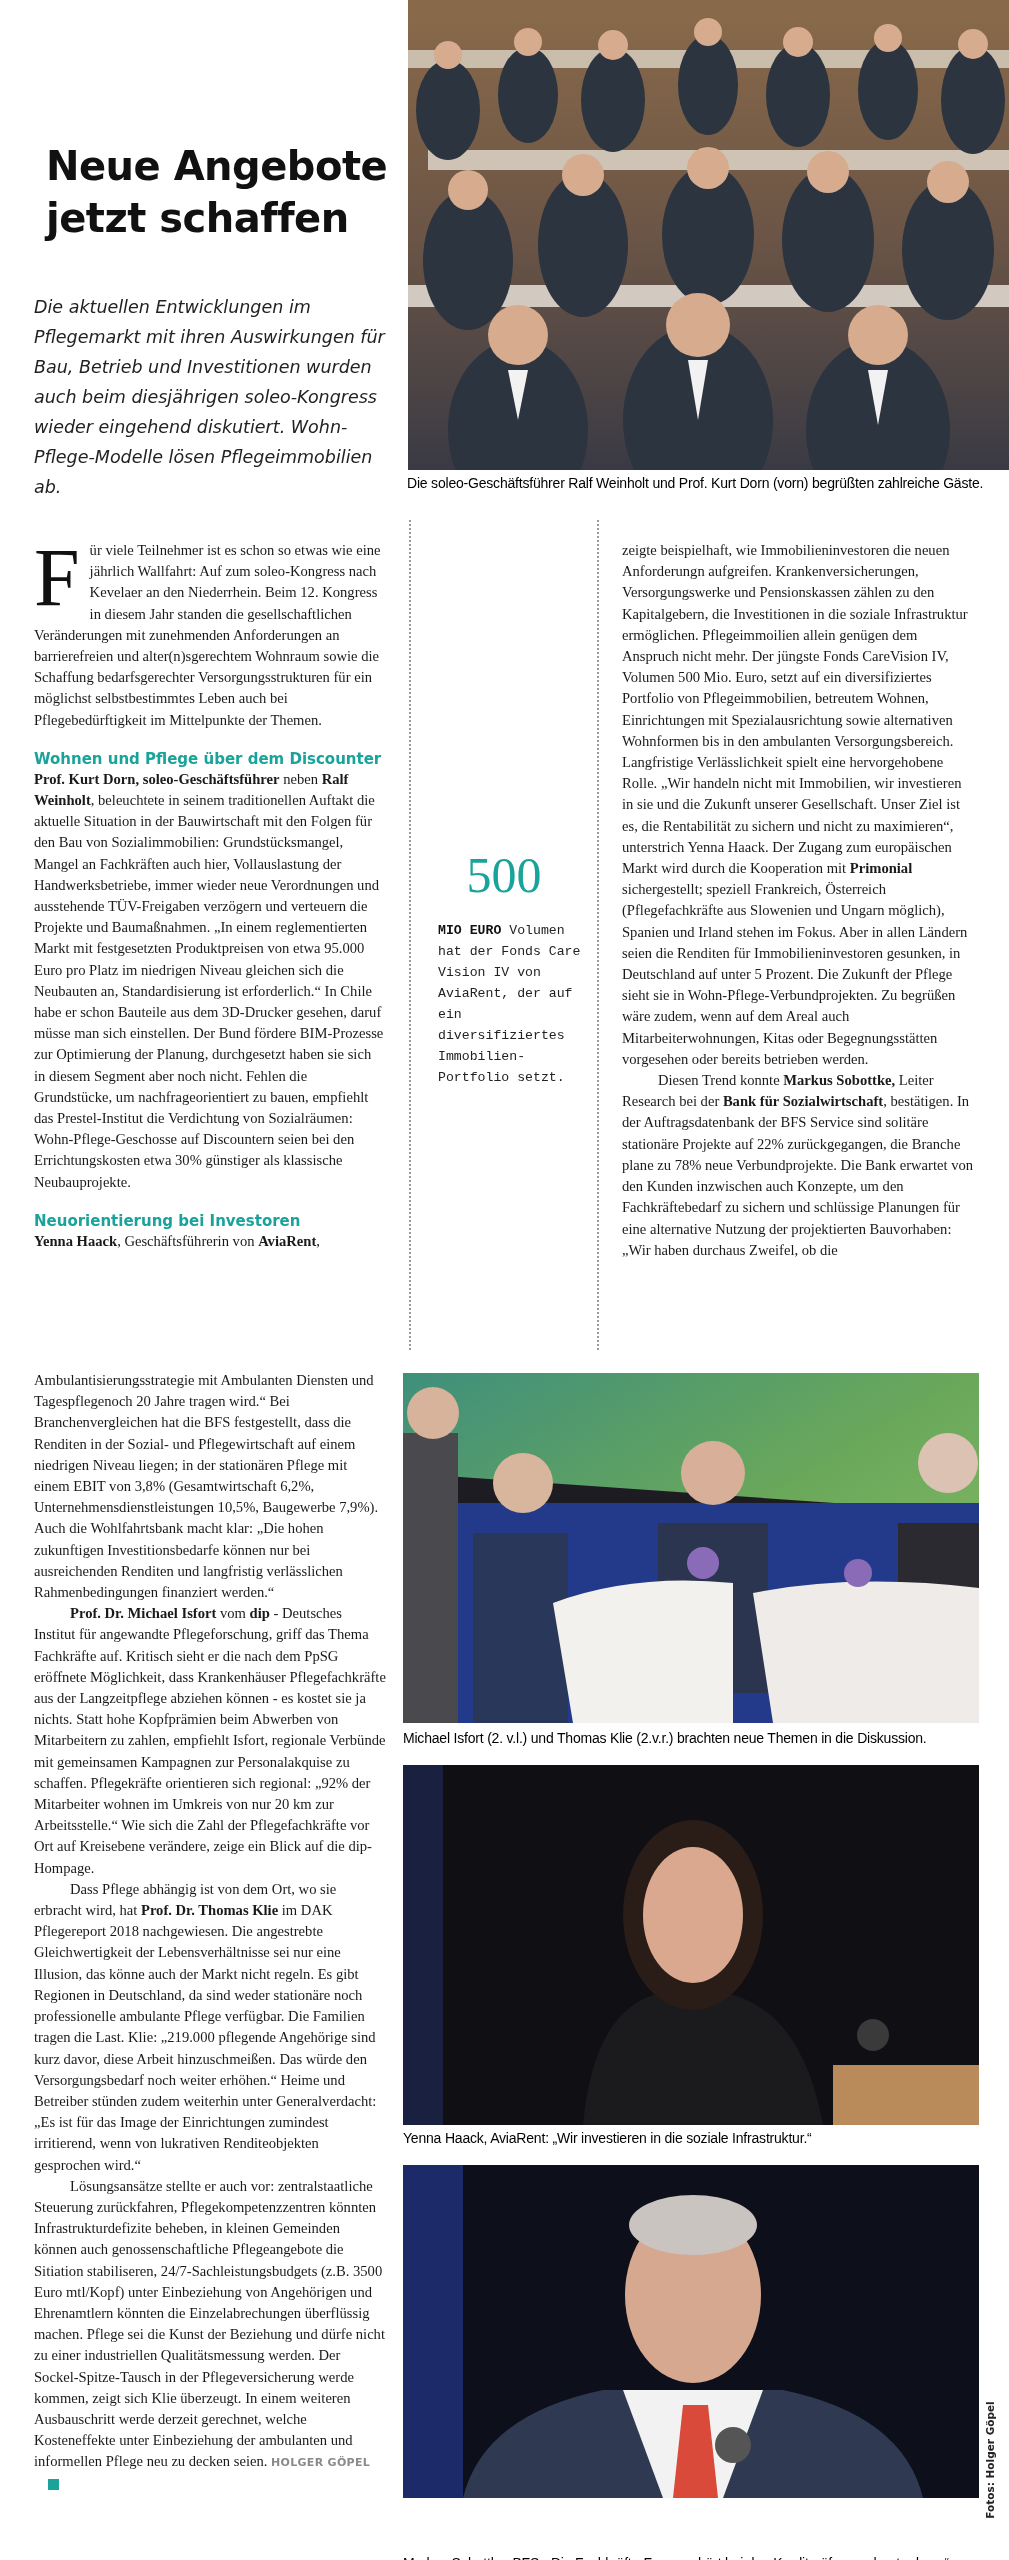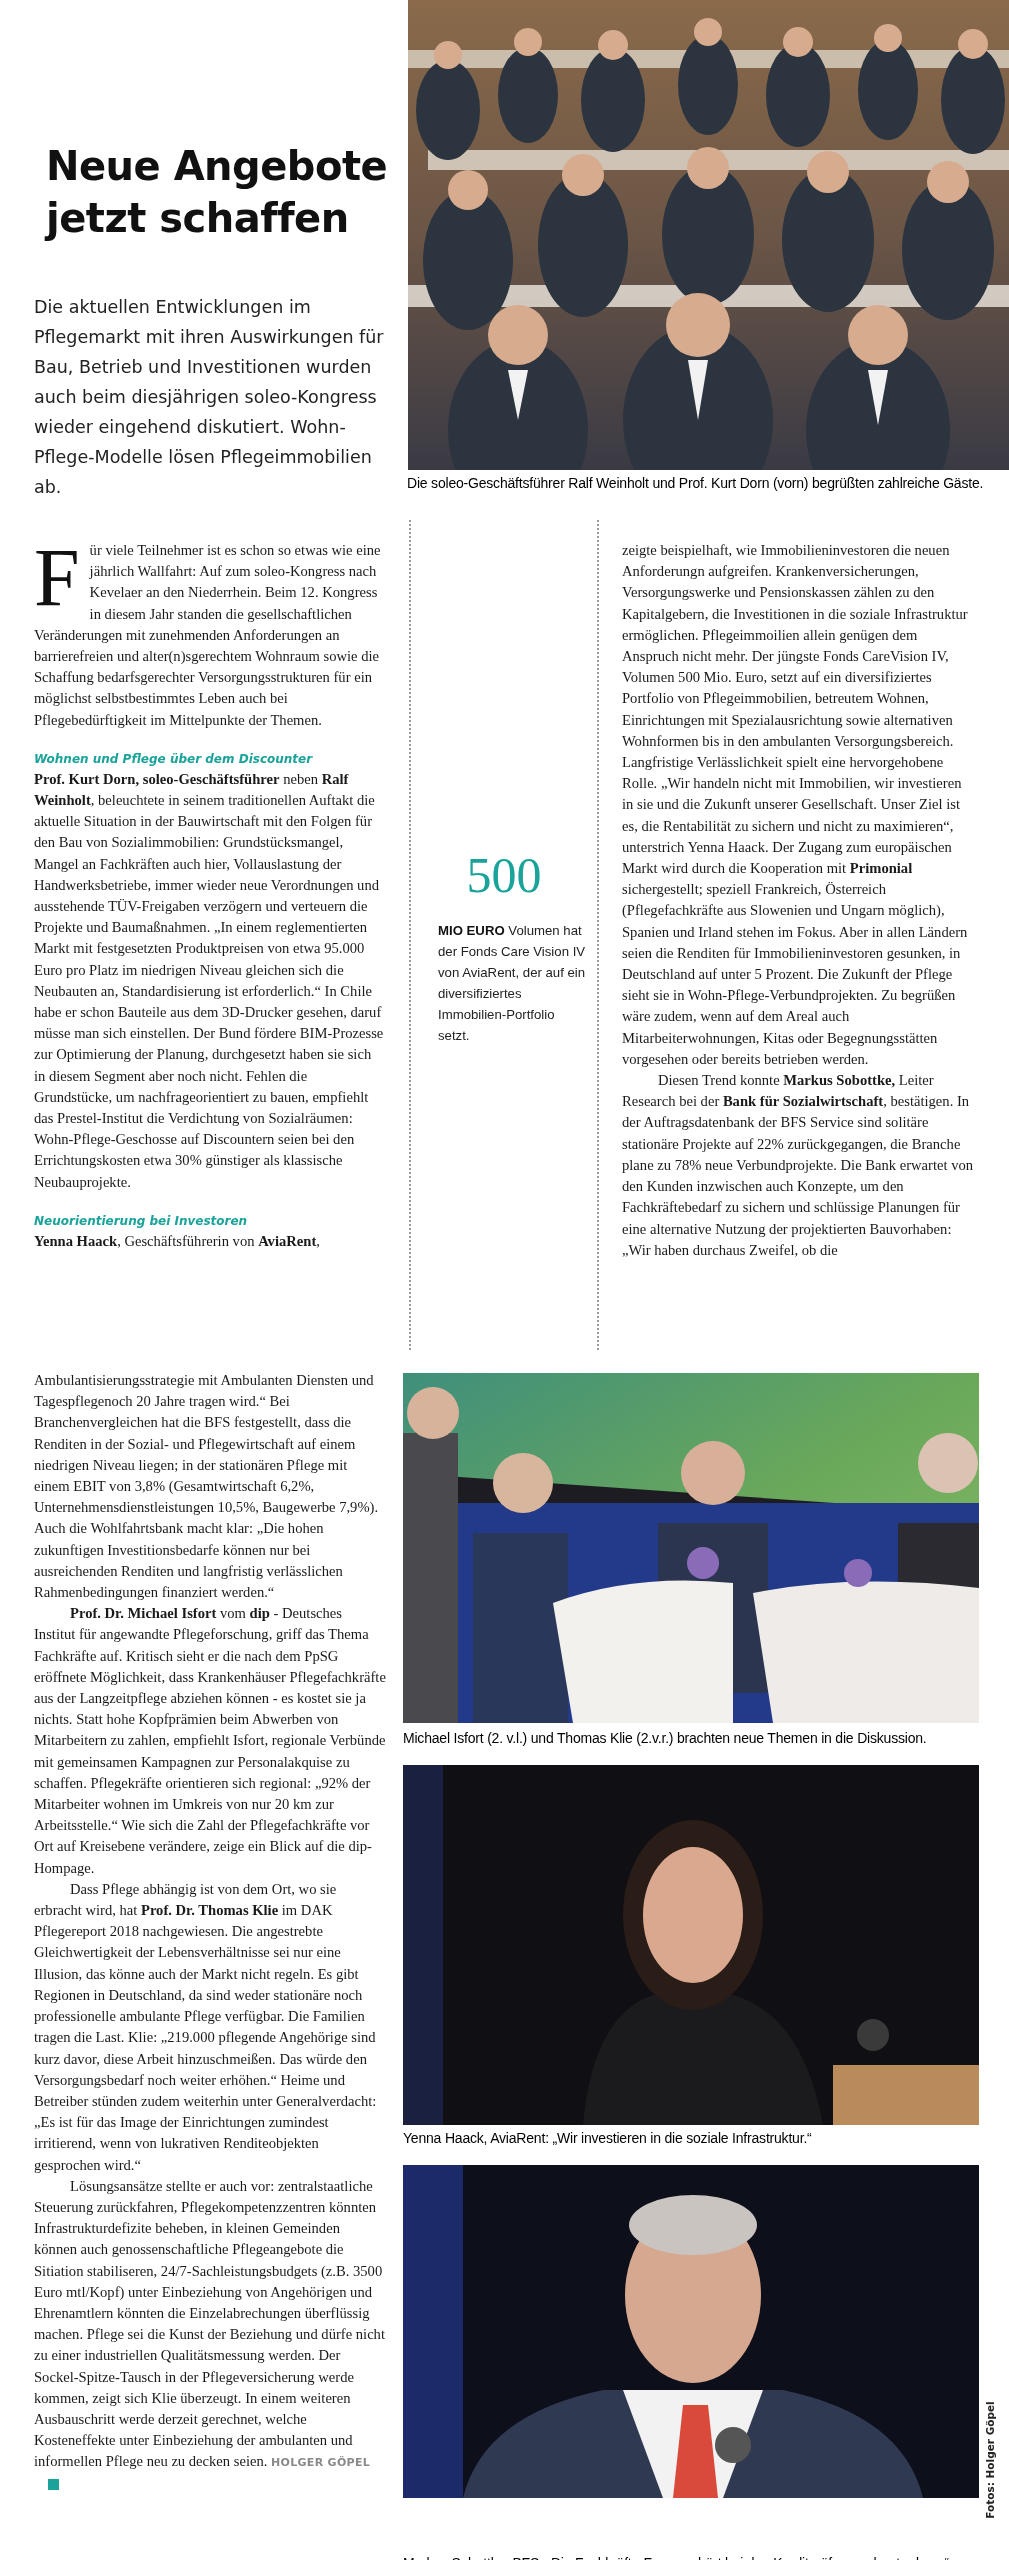--- a/index.html
+++ b/index.html
@@ -1,21 +1,21 @@
 <!DOCTYPE html>
 <html><head>
   <meta charset="utf-8">
   <style>
     html, body { margin:0; padding:0; background:#ffffff; }
     body { width:1009px; height:2560px; position:relative; overflow:hidden; color:#1a1a1a; }
 
     .headline { position:absolute; left:34px; top:128px; width:360px; margin:12px;
       font-family:"DejaVu Sans", sans-serif; font-weight:bold; font-size:40px; line-height:52px; color:#111; letter-spacing:-0.5px; }
     .lede { position:absolute; left:34px; top:292px; width:352px; margin:0;
-      font-family:"DejaVu Sans", sans-serif; font-size:17.5px; line-height:30px; color:#222; }
+      font-family:"DejaVu Sans", sans-serif; font-size:17.5px; line-height:30px; color:#222;font-style:italic; }
 
     .photo { position:absolute; overflow:hidden; }
     .photo svg { display:block; width:100%; height:100%; }
     .photo-top { left:408px; top:0; width:601px; height:470px; }
     .photo-panel { left:403px; top:1373px; width:576px; height:350px; }
     .photo-haack { left:403px; top:1765px; width:576px; height:360px; }
     .photo-sobottke { left:403px; top:2165px; width:576px; height:333px; }
 
     .caption { position:absolute; margin:0; font-family:Liberation Sans, sans-serif; font-size:14px; line-height:16px; color:#000000; white-space:nowrap; letter-spacing:-0.2px; }
     .cap-top { left:407px; top:475px; }
@@ -25,29 +25,29 @@
     .credit { position:absolute; left:980px; top:2420px; width:20px; height:80px;
       font-family:"DejaVu Sans", sans-serif; font-size:10.5px; font-weight:bold; color:#222; }
     .credit span { position:absolute; left:50%; top:50%; transform:translate(-50%,-50%) rotate(-90deg); white-space:nowrap; }
 
     .col { position:absolute; font-family:"Liberation Serif", serif; font-size:14.6px; line-height:21.2px; color:#1a1a1a; }
     .col p { margin:0; text-align:left; }
     .col p.indent { text-indent:36px; }
     .col-left { left:34px; top:540px; width:352px; }
     .col-left2 { left:34px; top:1370px; width:352px; }
     .col-right { left:622px; top:540px; width:352px; }
-    .subhead { font-family:"DejaVu Sans", sans-serif; font-weight:bold; font-size:12px; line-height:20px; color:#1aa39a; margin:18px 0 0 0;font-style:italic; }
+    .subhead { font-family:"DejaVu Sans", sans-serif; font-weight:bold; font-size:15px; line-height:20px; color:#1aa39a; margin:18px 0 0 0; }
     .dropcap { float:left; font-family:"Liberation Serif", serif; font-size:82px; line-height:64px; margin:6px 10px 0 0; color:#111; }
 
     .callout { position:absolute; left:409px; top:520px; width:186px; height:830px;
       border-left:2px dotted #9a9a9a; border-right:2px dotted #9a9a9a; }
     .callout-num { position:absolute; left:0; right:0; top:325px; text-align:center;
       font-family:"Liberation Serif", serif; font-size:50px; line-height:60px; color:#1aa39a; }
     .callout-text { position:absolute; left:27px; top:400px; width:150px;
-      font-family:Liberation Sans, sans-serif; font-size:13.2px; line-height:21px; color:#222; }
+      font-family:Liberation Mono, monospace; font-size:13.2px; line-height:21px; color:#222; }
     .callout-text b { color:#111; }
     .byline { font-family:"DejaVu Sans", sans-serif; font-size:11px; font-weight:bold; color:#8a8a8a; letter-spacing:0.3px; }
     .endmark { display:inline-block; width:11px; height:11px; background:#1aa39a; margin-left:14px; vertical-align:-1px; }
   </style>
 </head>
 <body>
 
 <div class="photo photo-top">
   <svg viewBox="0 0 601 470" preserveAspectRatio="none">
     <defs>

